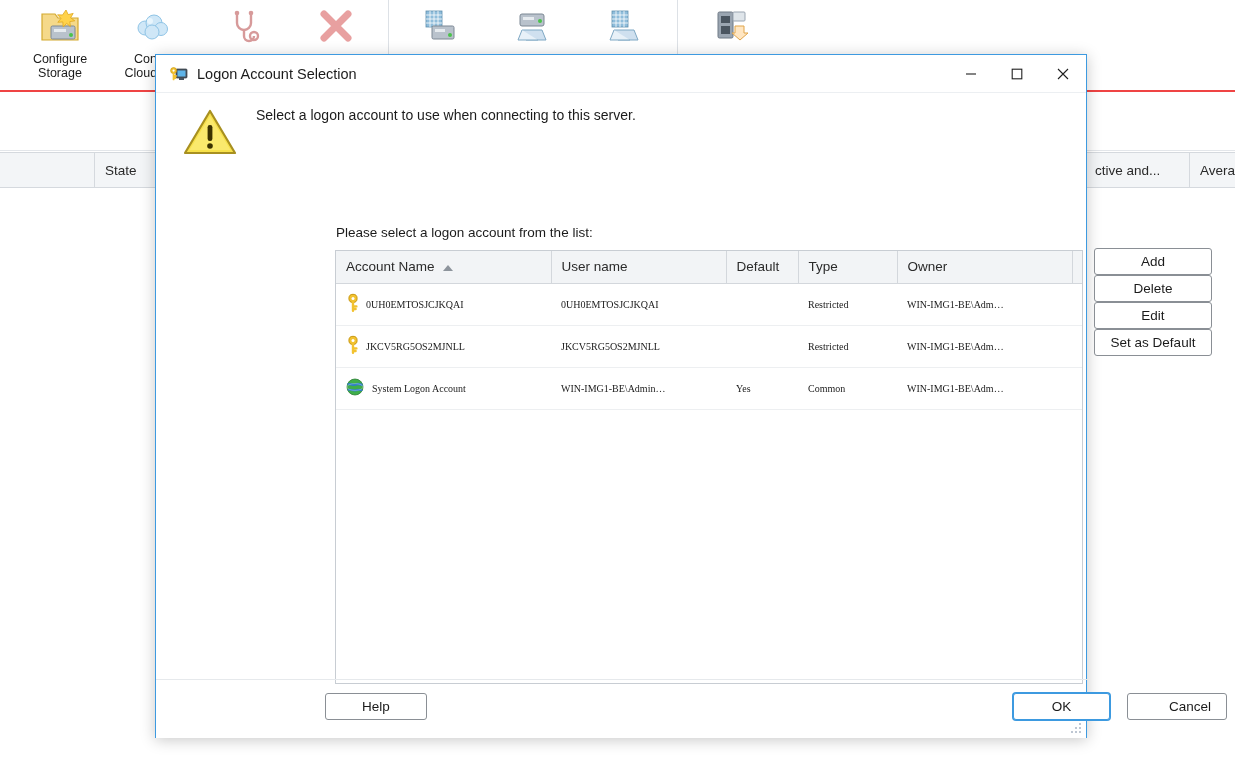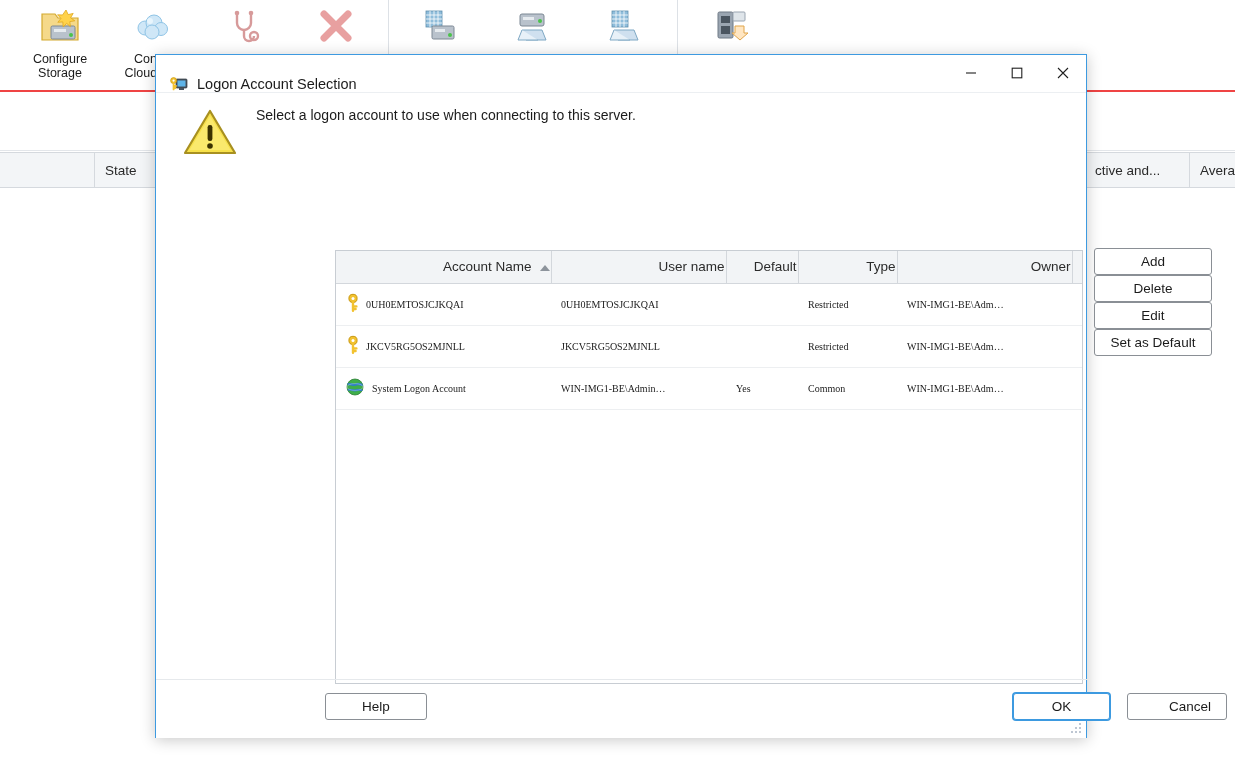--- a/index.html
+++ b/index.html
@@ -106,21 +106,21 @@
     position: absolute;
     left: 155px; top: 54px;
     width: 932px; height: 684px;
     background: #ffffff;
     border: 1px solid #3d9ae0;
     box-shadow: 0 2px 14px rgba(0,0,0,0.22);
   }
   .titlebar {
     height: 38px;
     display: flex;
-    align-items: flex-end;
+    align-items: center;
     background: #ffffff;
     border-bottom: 1px solid #eceff2;
   }
   .title-icon {
     width: 18px; height: 16px;
     margin-left: 14px; margin-right: 9px;
     position: relative;
     flex: none;
   }
   .title-text {
@@ -177,21 +177,21 @@
     table-layout: fixed;
   }
   table.acct thead th {
     height: 32px;
     background: #f2f4f6;
     border-right: 1px solid #d3d7dc;
     border-bottom: 1px solid #d3d7dc;
     font-weight: normal;
     font-size: 13.5px;
     color: #2b2b2b;
-    text-align: right;
+    text-align: left;
     padding-left: 10px;
     white-space: nowrap;
   }
   table.acct thead th:last-child { border-right: none; }
   .sort-asc {
     display: inline-block;
     width: 0; height: 0;
     border-left: 5px solid transparent;
     border-right: 5px solid transparent;
     border-bottom: 6px solid #8d949c;
@@ -445,20 +445,21 @@
         <svg width="56" height="50" viewBox="0 0 56 50">
           <path d="M28 4 L53 46 H3 Z" fill="#f7e14a" stroke="#a89020" stroke-width="2.2" stroke-linejoin="round"></path>
           <path d="M28 9 L48.5 43 H7.5 Z" fill="#fbeb7a" opacity="0.75"></path>
           <rect x="25.6" y="18" width="4.8" height="16" rx="2.2" fill="#3a3100"></rect>
           <circle cx="28" cy="39" r="2.8" fill="#3a3100"></circle>
         </svg>
       </span>
       <span class="warn-text">Select a logon account to use when connecting to this server.</span>
     </div>
 
+    <div class="prompt-label">Please select a logon account from the list:</div>
 
     <div class="list-wrap">
       <table class="acct">
         <colgroup>
           <col style="width:215px">
           <col style="width:175px">
           <col style="width:72px">
           <col style="width:99px">
           <col style="width:175px">
           <col style="width:10px">

